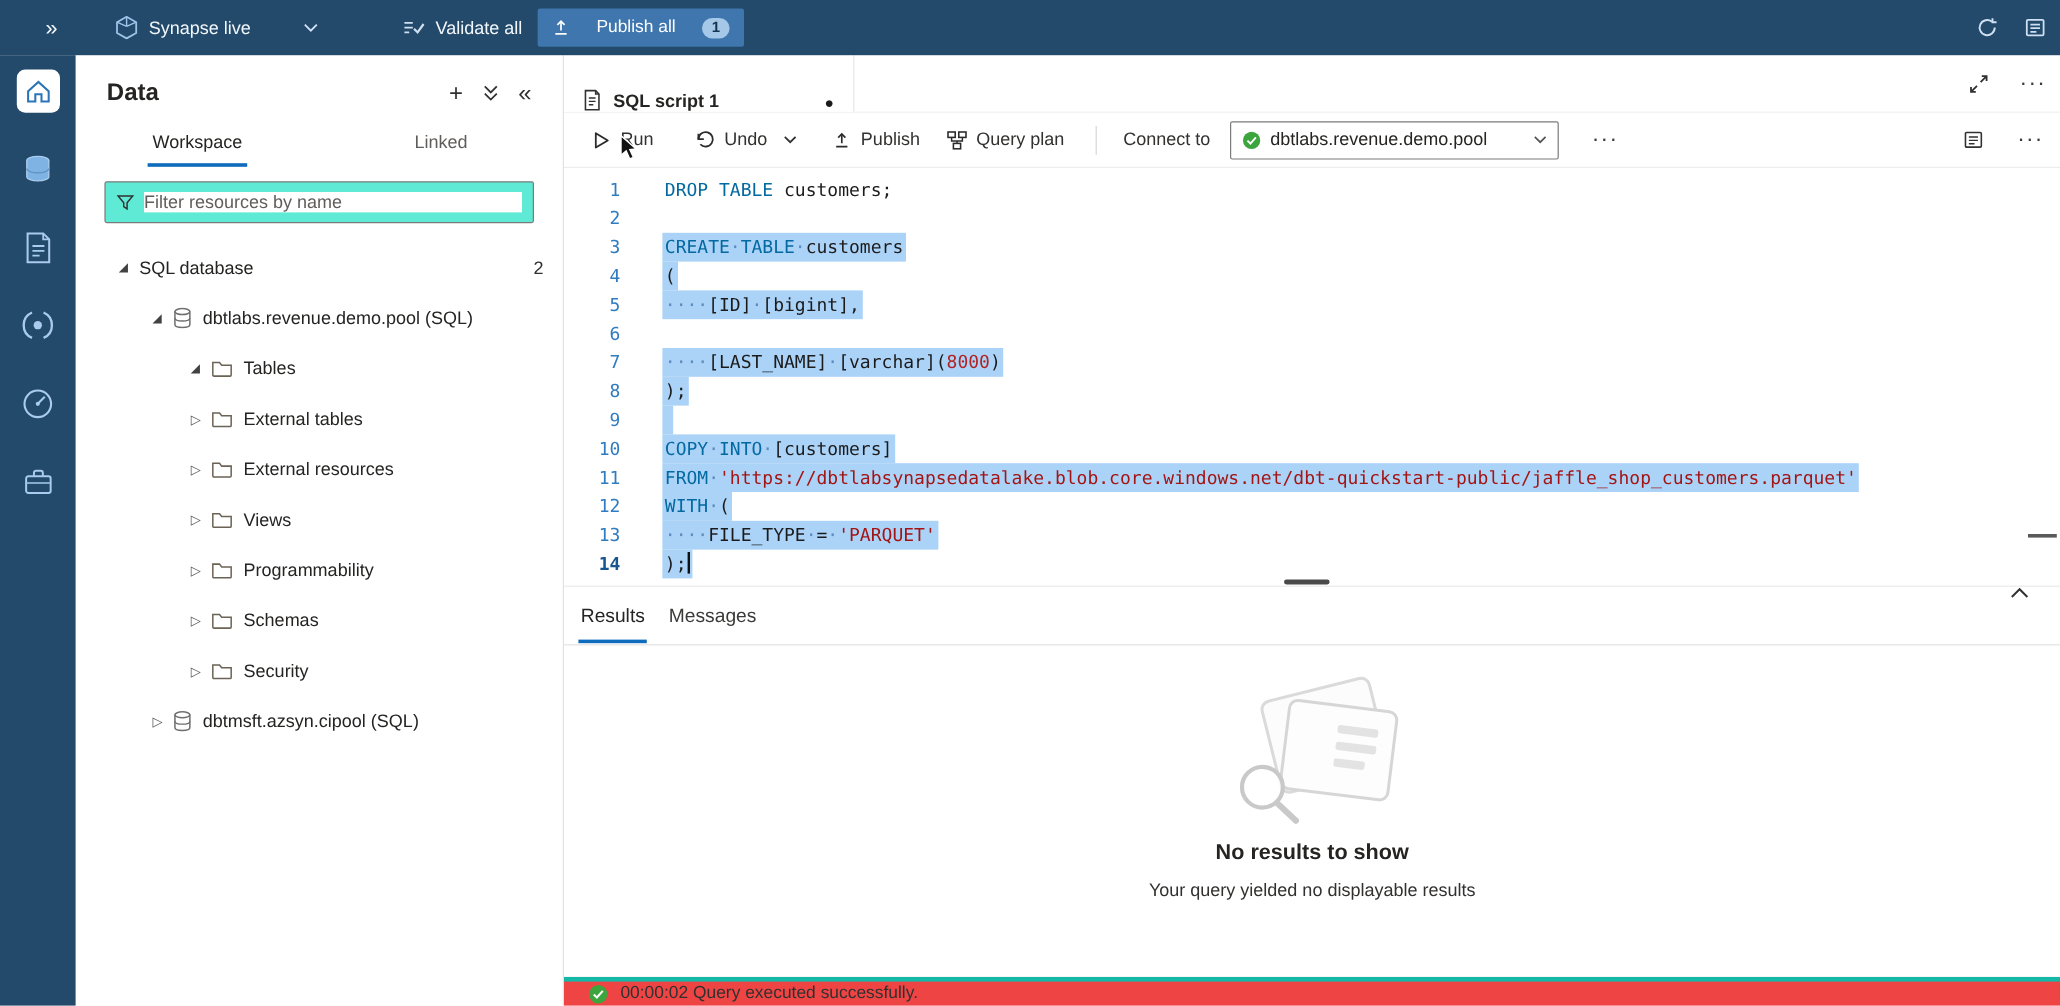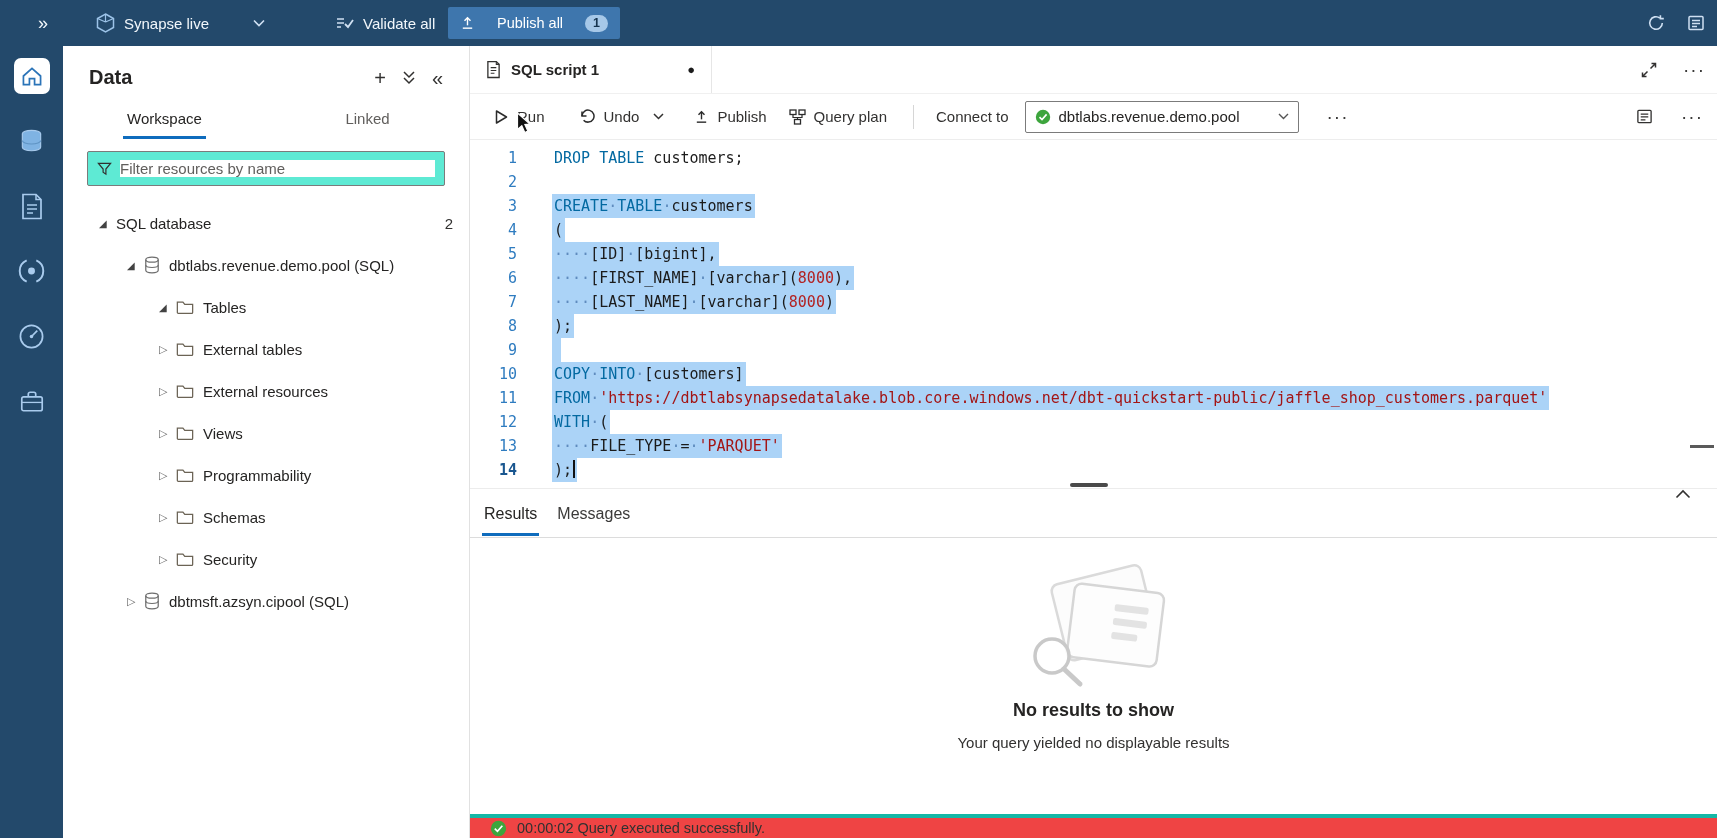--- a/index.html
+++ b/index.html
@@ -48,21 +48,21 @@
   .caret{width:17px;display:inline-block;color:#424242;font-size:10px}
   .caret.closed{color:#5f5f5f;font-size:11px}
   .t-icon{display:inline-flex;margin-right:9px}
   .t-label{white-space:nowrap}
   .t-count{margin-left:auto;margin-right:16px;color:#323130}
 
   
   .main{position:absolute;left:470px;top:46px;right:0;bottom:0;display:flex;flex-direction:column;background:#fff}
 
   .tabstrip{height:48px;position:relative;border-bottom:1px solid #f0f0f0;display:flex}
-  .doc-tab{width:242px;display:flex;align-items:center;gap:10px;padding:0 16px;border-right:1px solid #e6e6e6;background:#fff;cursor:pointer}
+  .doc-tab{width:242px;display:flex;align-items:flex-end;gap:10px;padding:0 16px;border-right:1px solid #e6e6e6;background:#fff;cursor:pointer}
   .doc-tab-label{font-size:15px;font-weight:600;color:#252423}
   .dirty-dot{margin-left:auto;font-size:13px;color:#1b1b1b}
   .strip-icons{position:absolute;right:12px;top:0;height:48px;display:flex;align-items:center;gap:26px;color:#323130}
 
   .toolbar{height:46px;display:flex;align-items:center;padding-left:24px;font-size:15px;color:#323130;border-bottom:1px solid #ededed;position:relative}
   .tbtn{display:flex;align-items:center;gap:8px;cursor:pointer;white-space:nowrap}
   .ml34{margin-left:34px}.ml30{margin-left:30px}.ml22{margin-left:22px}.ml14{margin-left:14px}
   .v-div{width:1px;height:24px;background:#d6d6d6;margin-left:26px}
   .connect-dd{margin-left:16px;width:274px;height:32px;border:1px solid #7b7b7b;border-radius:2px;display:flex;align-items:center;gap:8px;padding:0 9px;cursor:pointer;background:#fff}
   .connect-dd .dd-label{font-size:15px;color:#252423;white-space:nowrap;overflow:hidden}
@@ -460,21 +460,20 @@
         <div class="code-line">
           <span class="line-number">4</span>
           <span class="line-content sel"><span class="tk-id">(</span></span>
         </div>
         <div class="code-line">
           <span class="line-number">5</span>
           <span class="line-content sel"><span class="tk-ws">····</span><span class="tk-id">[ID]</span><span class="tk-ws">·</span><span class="tk-id">[bigint],</span></span>
         </div>
         <div class="code-line">
           <span class="line-number">6</span>
-          <span class="line-content sel"><span class="tk-ws">····</span><span class="tk-id">[FIRST_NAME]</span><span class="tk-ws">·</span><span class="tk-id">[varchar](</span><span class="tk-num">8000</span><span class="tk-id">),</span></span>
         </div>
         <div class="code-line">
           <span class="line-number">7</span>
           <span class="line-content sel"><span class="tk-ws">····</span><span class="tk-id">[LAST_NAME]</span><span class="tk-ws">·</span><span class="tk-id">[varchar](</span><span class="tk-num">8000</span><span class="tk-id">)</span></span>
         </div>
         <div class="code-line">
           <span class="line-number">8</span>
           <span class="line-content sel"><span class="tk-id">);</span></span>
         </div>
         <div class="code-line">

